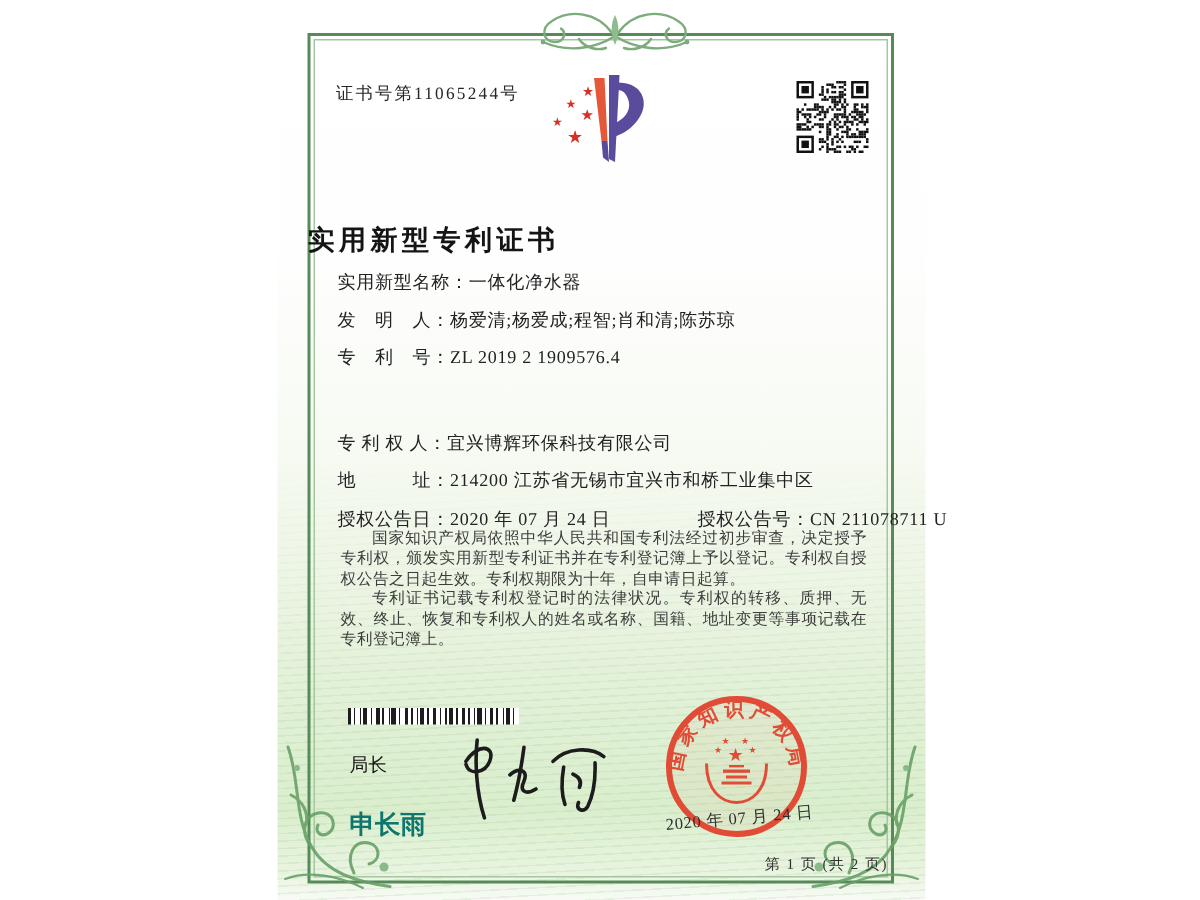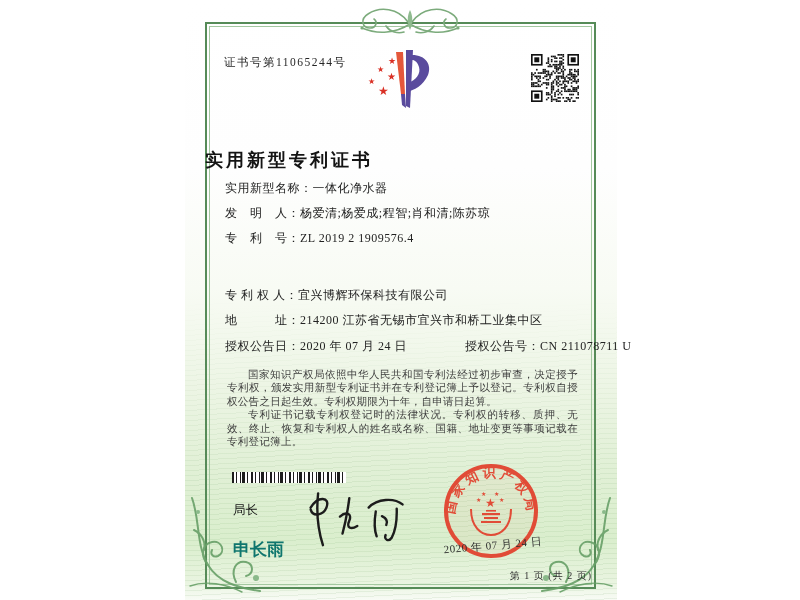--- a/index.html
+++ b/index.html
@@ -29,21 +29,21 @@
   .qr{position:absolute;left:530px;top:54px;width:50px;height:48px;}
 
   
   .row{position:absolute;left:225px;width:360px;font-size:12px;letter-spacing:0.5px;
        color:#222;white-space:nowrap;}
   .row .lab{letter-spacing:0.5px;}
   .r1{top:180px}.r2{top:205px}.r3{top:230px}.r4{top:255px}.r5{top:287px}.r6{top:312px}.r7{top:338px}
   .grant-no{position:absolute;left:220px;top:0;margin-left:20px;}
 
   
-  .paras{position:absolute;left:227px;top:368px;width:351px;font-size:10.5px;
+  .paras{position:absolute;left:227px;top:353px;width:351px;font-size:10.5px;
     line-height:13.4px;color:#3d3d3d;text-align:justify;}
   .paras p{margin:0;text-indent:2em;letter-spacing:0.3px;}
 
   
   .barcode{position:absolute;left:232px;top:472px;width:114px;height:11px;
     background:repeating-linear-gradient(90deg,
       #1d1d1d 0 2px,#fff 2px 4px,#1d1d1d 4px 5px,#fff 5px 8px,
       #1d1d1d 8px 9px,#fff 9px 10px,#1d1d1d 10px 13px,#fff 13px 15px,
       #1d1d1d 15px 16px,#fff 16px 19px);}
   .officer-title{position:absolute;left:233px;top:502px;font-size:12.5px;font-weight:normal;color:#141414;}

